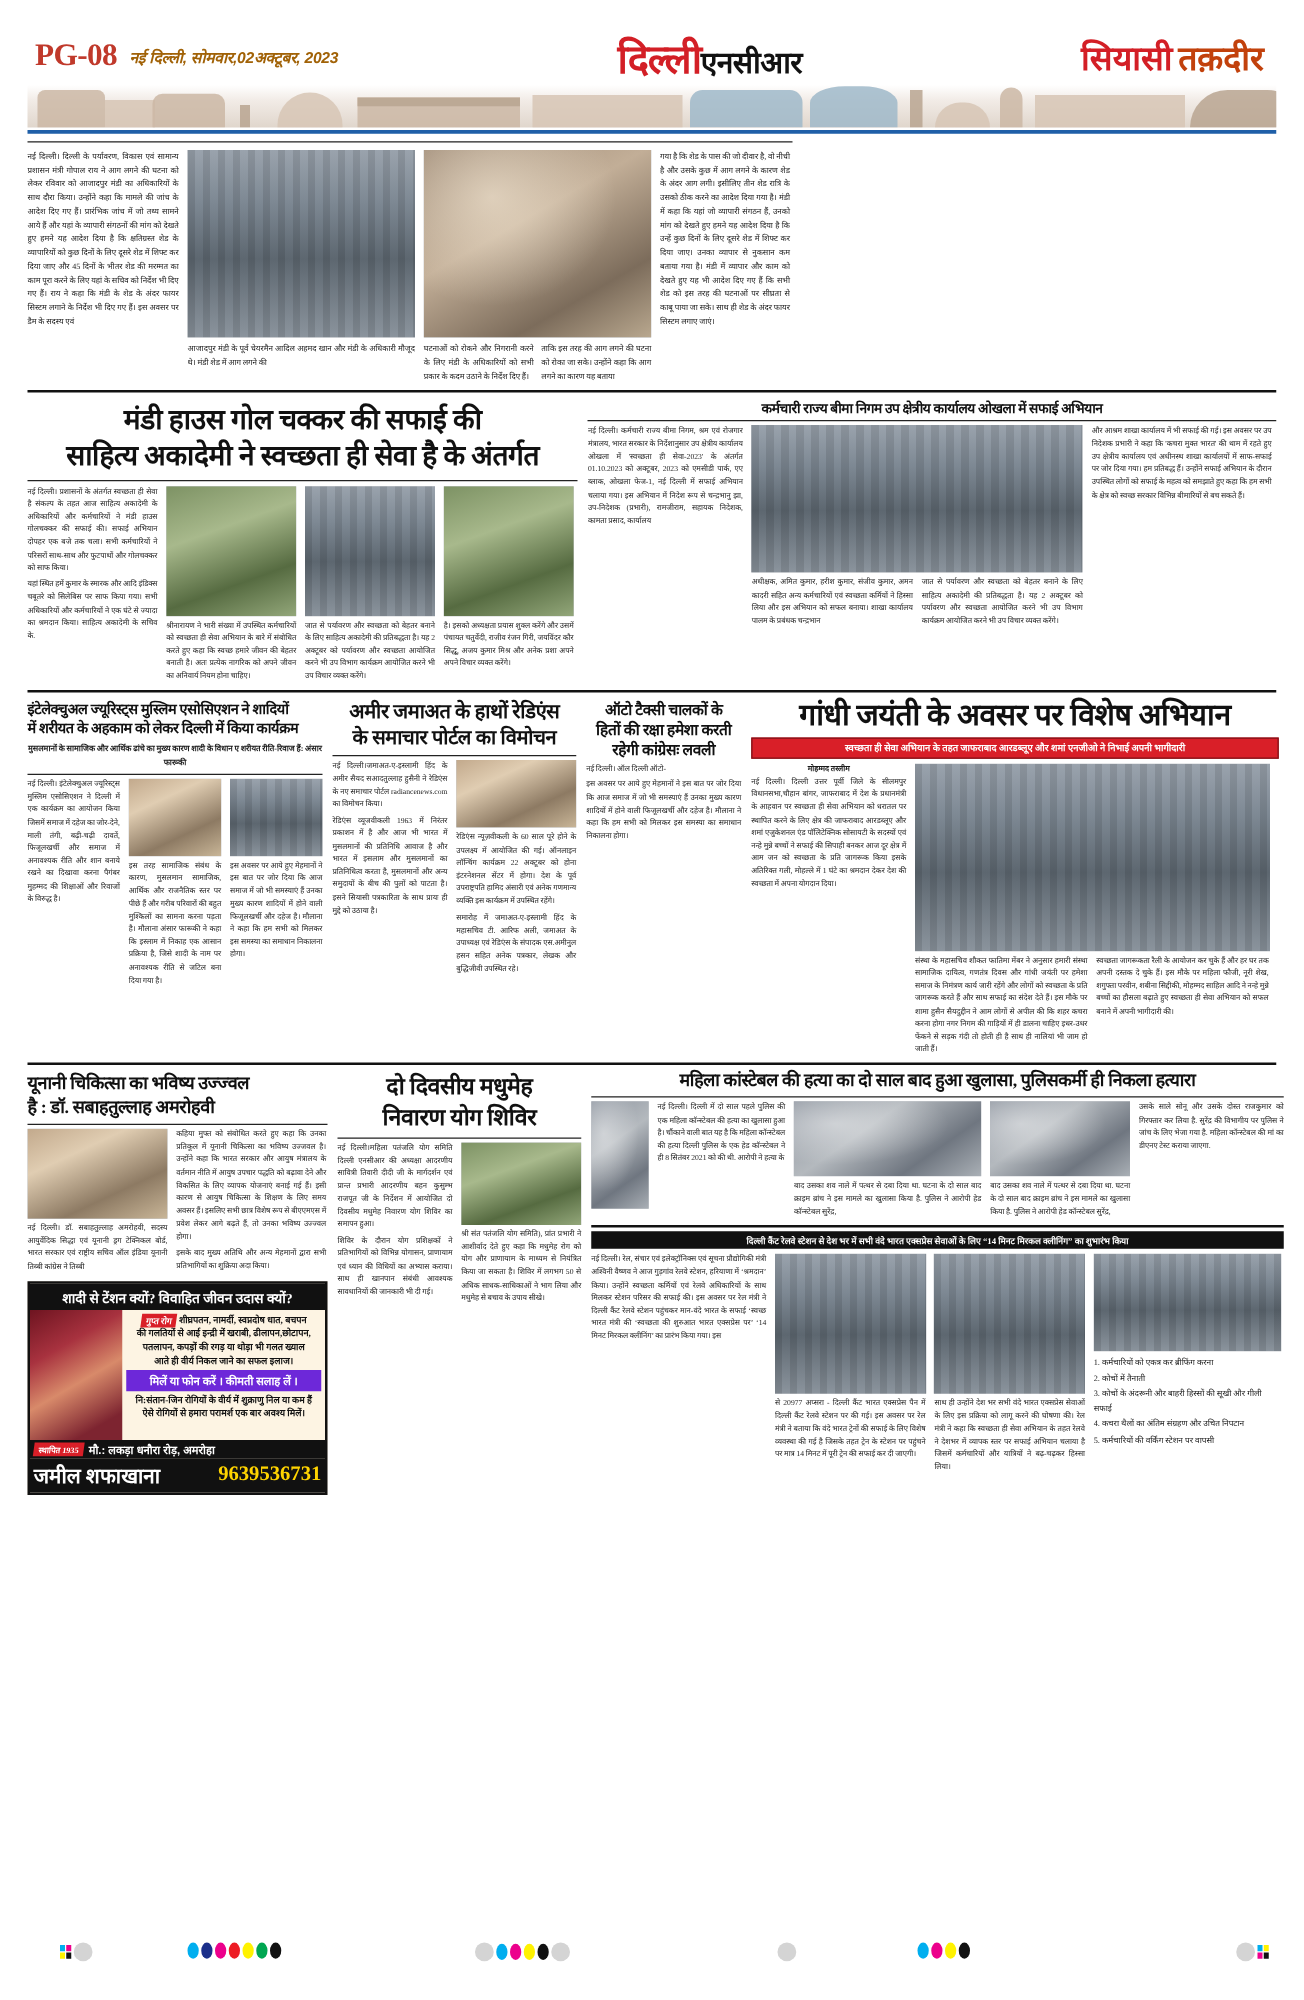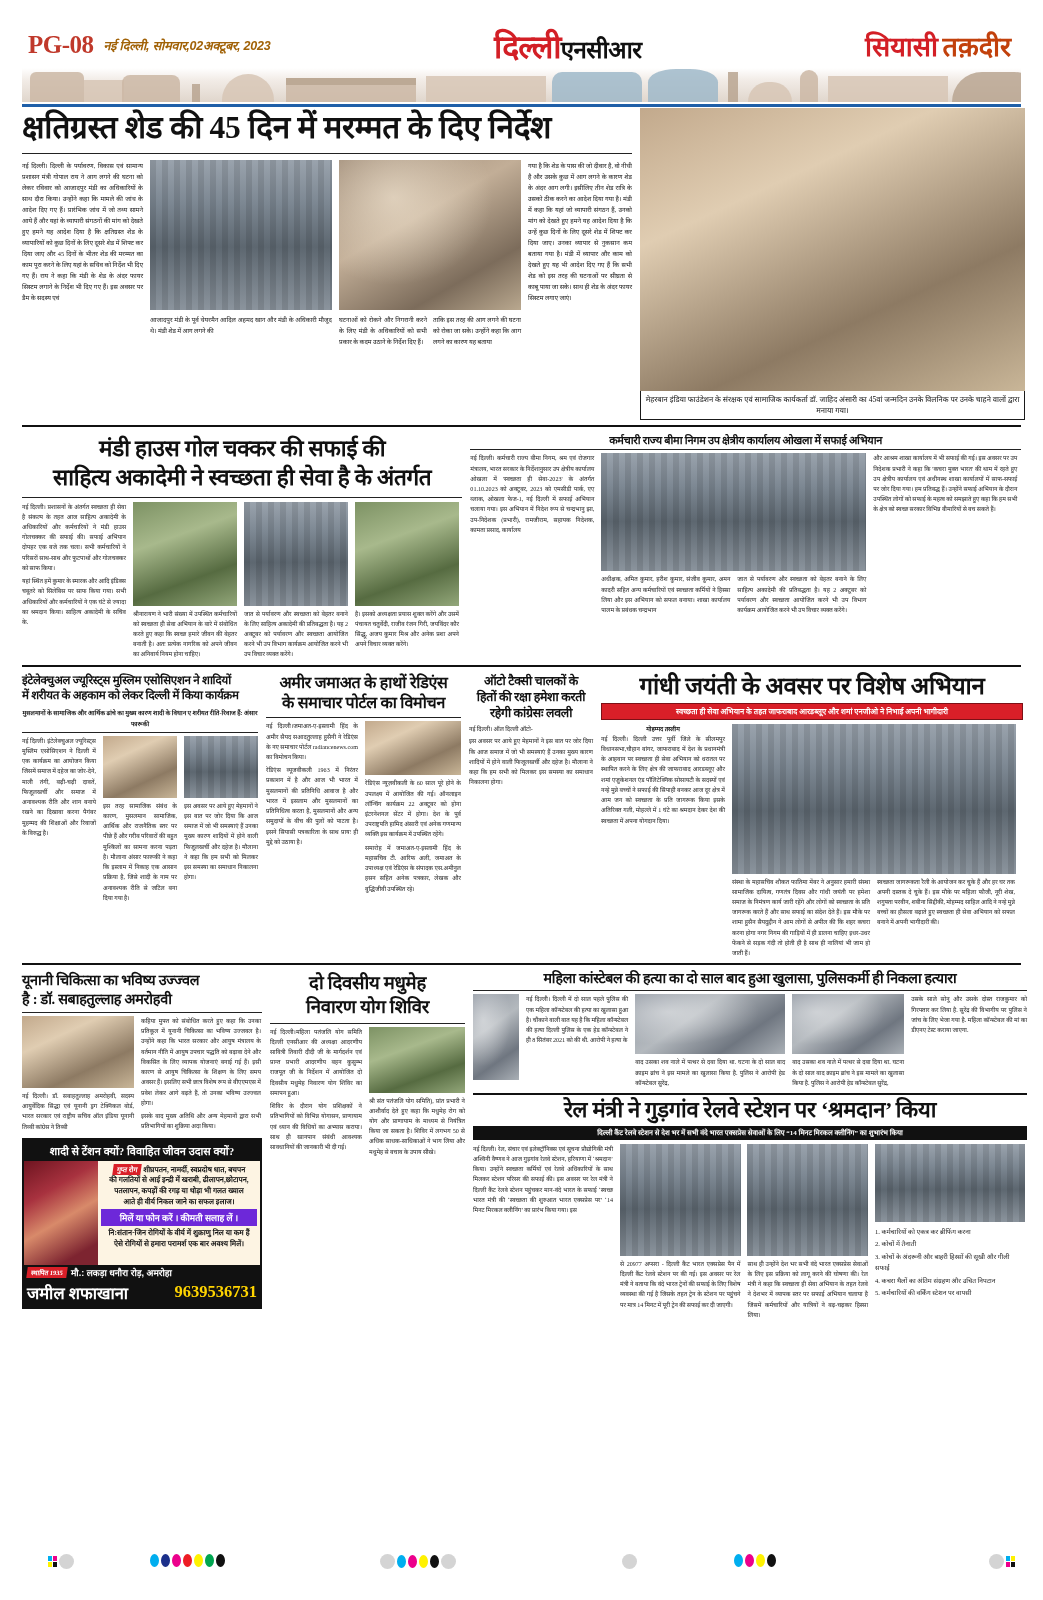--- a/index.html
+++ b/index.html
@@ -232,21 +232,20 @@
       <div class="sky-seg sky-b" style="left:778px;width:18px;height:32px;border-radius:9px 9px 0 0;"></div>
       <div class="sky-seg sky-e" style="left:806px;width:120px;height:26px;"></div>
       <div class="sky-seg sky-c" style="left:930px;width:92px;height:30px;border-radius:46px 46px 0 0;"></div>
     </div>
     <div class="rule-blue"></div>
   </div>
 
   <div class="lead">
 
     <div class="lead-left">
-      <div class="hl lead-hl">क्षतिग्रस्त शेड की 45 दिन में मरम्मत के दिए निर्देश</div>
       <div class="hrule" style="margin-top:5px;"></div>
 
       <div class="lead-body">
         <div class="lead-c">
           <div class="body-col">नई दिल्ली। दिल्ली के पर्यावरण, विकास एवं सामान्य प्रशासन मंत्री गोपाल राय ने आग लगने की घटना को लेकर रविवार को आजादपुर मंडी का अधिकारियों के साथ दौरा किया। उन्होंने कहा कि मामले की जांच के आदेश दिए गए हैं। प्रारंभिक जांच में जो तथ्य सामने आये हैं और यहां के व्यापारी संगठनों की मांग को देखते हुए हमने यह आदेश दिया है कि क्षतिग्रस्त शेड के व्यापारियों को कुछ दिनों के लिए दूसरे शेड में शिफ्ट कर दिया जाए और 45 दिनों के भीतर शेड की मरम्मत का काम पूरा करने के लिए यहां के सचिव को निर्देश भी दिए गए हैं। राय ने कहा कि मंडी के शेड के अंदर फायर सिस्टम लगाने के निर्देश भी दिए गए हैं। इस अवसर पर डैम के सदस्य एवं</div>
         </div>
         <div style="width:182px;">
           <div class="ph crowd lead-photo-a"></div>
           <div class="body-col" style="margin-top:4px;">आजादपुर मंडी के पूर्व चेयरमैन आदिल अहमद खान और मंडी के अधिकारी मौजूद थे। मंडी शेड में आग लगने की</div>
         </div>
@@ -256,26 +255,20 @@
             <div class="body-col" style="width:88px;">घटनाओं को रोकने और निगरानी करने के लिए मंडी के अधिकारियों को सभी प्रकार के कदम उठाने के निर्देश दिए हैं।</div>
             <div class="body-col" style="width:88px;">ताकि इस तरह की आग लगने की घटना को रोका जा सके। उन्होंने कहा कि आग लगने का कारण यह बताया</div>
           </div>
         </div>
         <div style="width:104px;">
           <div class="body-col">गया है कि शेड के पास की जो दीवार है, वो नीची है और उसके कुछ में आग लगने के कारण शेड के अंदर आग लगी। इसीलिए तीन शेड रात्रि के उसको ठीक करने का आदेश दिया गया है। मंडी में कहा कि यहां जो व्यापारी संगठन हैं, उनको मांग को देखते हुए हमने यह आदेश दिया है कि उन्हें कुछ दिनों के लिए दूसरे शेड में शिफ्ट कर दिया जाए। उनका व्यापार से नुकसान कम बताया गया है। मंडी में व्यापार और काम को देखते हुए यह भी आदेश दिए गए हैं कि सभी शेड को इस तरह की घटनाओं पर सीघ्रता से काबू पाया जा सके। साथ ही शेड के अंदर फायर सिस्टम लगाए जाएं।</div>
         </div>
       </div>
     </div>
 
-    <div class="lead-right">
-      <div class="ph indoor lead-right-photo"></div>
-      <div class="bx" style="border-top:none;">
-        <div class="cap">मेहरबान इंडिया फाउंडेशन के संरक्षक एवं सामाजिक कार्यकर्ता डॉ. जाहिद अंसारी का 45वां जन्मदिन उनके विलनिक पर उनके चाहने वालों द्वारा मनाया गया।</div>
-      </div>
-    </div>
   </div>
 
   <div class="hrule2" style="margin-top:5px;"></div>
 
   <div class="sec2">
 
     <div class="sec2-left">
       <div class="hl sec2-hl">मंडी हाउस गोल चक्कर की सफाई की</div>
       <div class="hl sec2-hl">साहित्य अकादेमी ने स्वच्छता ही सेवा है के अंतर्गत</div>
       <div class="hrule" style="margin:4px 0;"></div>
@@ -474,21 +467,20 @@
           <div class="body-col sm" style="margin-top:3px;">बाद उसका शव नाले में पत्थर से दबा दिया था. घटना के दो साल बाद क्राइम ब्रांच ने इस मामले का खुलासा किया है. पुलिस ने आरोपी हेड कॉन्स्टेबल सुरेंद्र,</div>
         </div>
         <div style="width:118px;">
           <div class="body-col sm">उसके साले सोनू और उसके दोस्त राजकुमार को गिरफ्तार कर लिया है. सुरेंद्र की विभागीय पर पुलिस ने जांच के लिए भेजा गया है. महिला कॉन्स्टेबल की मां का डीएनए टेस्ट कराया जाएगा.</div>
         </div>
       </div>
 
       <div class="hrule2" style="margin:5px 0 3px;"></div>
 
       <div>
-        <div class="hl rail-hl">रेल मंत्री ने गुड़गांव रेलवे स्टेशन पर ‘श्रमदान’ किया</div>
         <div class="blackband" style="margin-top:3px;">दिल्ली कैंट रेलवे स्टेशन से देश भर में सभी वंदे भारत एक्सप्रेस सेवाओं के लिए “14 मिनट मिरकल क्लीनिंग” का शुभारंभ किया</div>
         <div class="flex" style="gap:7px;margin-top:4px;">
           <div style="width:140px;">
             <div class="body-col sm">नई दिल्ली। रेल, संचार एवं इलेक्ट्रॉनिक्स एवं सूचना प्रौद्योगिकी मंत्री अश्विनी वैष्णव ने आज गुड़गांव रेलवे स्टेशन, हरियाणा में ‘श्रमदान’ किया। उन्होंने स्वच्छता कर्मियों एवं रेलवे अधिकारियों के साथ मिलकर स्टेशन परिसर की सफाई की। इस अवसर पर रेल मंत्री ने दिल्ली कैंट रेलवे स्टेशन पहुंचकर मान-वंदे भारत के सफाई ‘स्वच्छ भारत मंत्री की ‘स्वच्छता की शुरुआत भारत एक्सप्रेस पर’ ‘14 मिनट मिरकल क्लीनिंग’ का प्रारंभ किया गया। इस</div>
           </div>
           <div style="width:248px;">
             <div class="flex" style="gap:6px;">
               <div class="ph crowd" style="width:121px;height:112px;"></div>
               <div class="ph crowd" style="width:121px;height:112px;"></div>
             </div>

